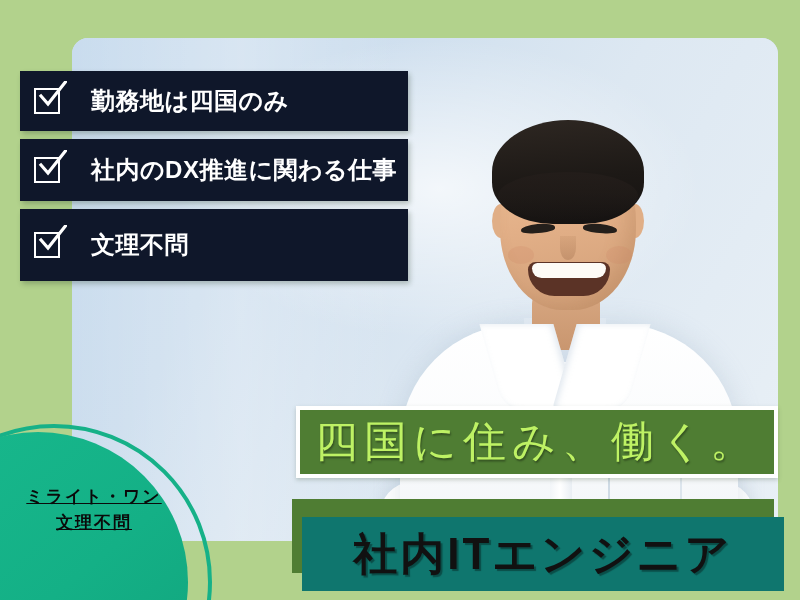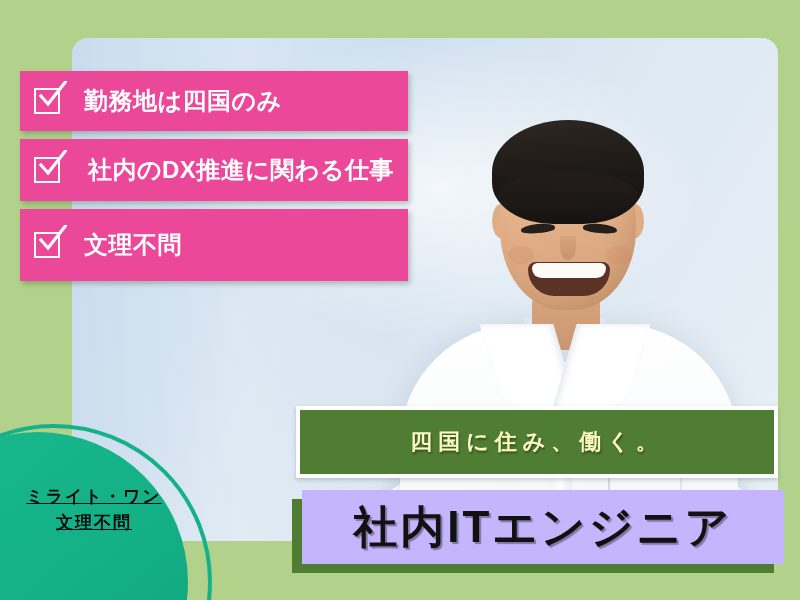--- a/index.html
+++ b/index.html
@@ -116,22 +116,22 @@
     position:absolute;left:236px;top:356px;width:70px;height:58px;
     border-left:2px solid rgba(175,195,212,.55);
     border-bottom:2px solid rgba(175,195,212,.45);
     border-right:2px solid rgba(175,195,212,.35);
     border-radius:0 0 6px 6px;
   }
 
   
   .checklist{position:absolute;left:20px;top:71px;width:388px;}
   .check-box{
-    display:flex;align-items:center;gap:20px;
-    background:#ec4899;height:60px;padding:0 14px;box-sizing:border-box;
+    display:flex;align-items:center;gap:27px;
+    background:#0f172a;height:60px;padding:0 14px;box-sizing:border-box;
     margin-bottom:8px;
     box-shadow:2px 3px 5px rgba(40,60,40,.28);
   }
   .check-box.r2{height:62px;justify-content:space-between;}
   .check-box.r3{height:72px;}
   .cb-icon{position:relative;width:30px;height:30px;flex:0 0 30px;}
   .cb-icon .sq{
     position:absolute;left:0;top:2px;width:26px;height:26px;
     border:2.5px solid #ffffff;box-sizing:border-box;
   }
@@ -144,32 +144,32 @@
   }
 
   
   .tagline-banner{
     position:absolute;left:296px;top:406px;width:482px;height:72px;
     background:#4f7d33;border:4px solid #ffffff;box-sizing:border-box;
     display:flex;align-items:center;justify-content:center;
     box-shadow:0 2px 4px rgba(60,80,50,.25);
   }
   .tagline-text{
-    color:#fef9c3;font-weight:bold;font-size:22px;letter-spacing:6px;
+    color:#bef264;font-weight:normal;font-size:43px;letter-spacing:6px;
     text-shadow:1px 2px 2px rgba(0,0,0,.35);white-space:nowrap;
   }
 
   
   .title-shadow{
     position:absolute;left:292px;top:499px;width:482px;height:74px;
     background:#4f7d33;
   }
   .title-banner{
-    position:absolute;left:302px;top:490px;width:482px;height:74px;
-    background:#c4b5fd;display:flex;align-items:center;justify-content:center;text-align:right;
+    position:absolute;left:302px;top:517px;width:482px;height:74px;
+    background:#0f766e;display:flex;align-items:center;justify-content:center;text-align:right;
   }
   .title-text{
     color:#111111;font-weight:bold;font-size:44px;letter-spacing:3px;
     white-space:nowrap;text-shadow:2px 2px 1px rgba(0,0,0,.35);
   }
 
   
   .logo-ring{
     position:absolute;left:-104px;top:424px;width:316px;height:316px;
     border-radius:50%;border:4px solid #16b188;box-sizing:border-box;

